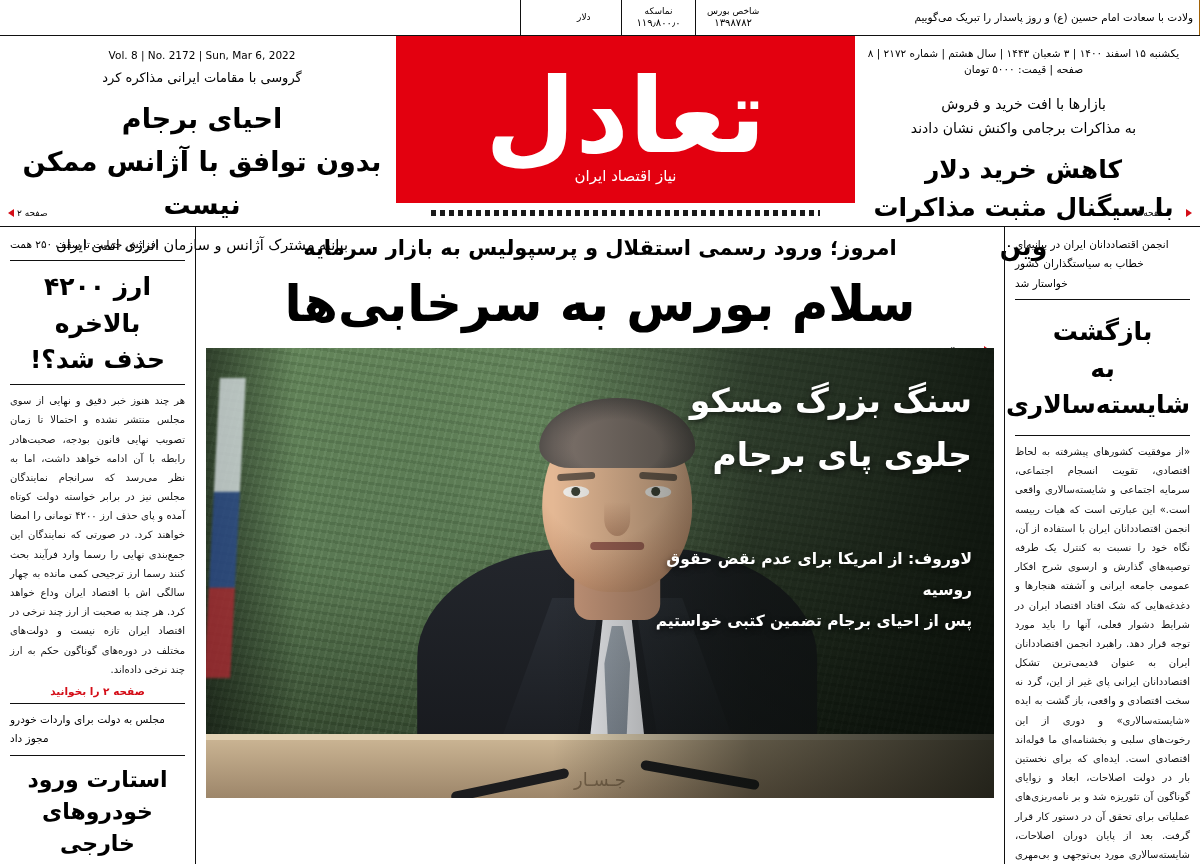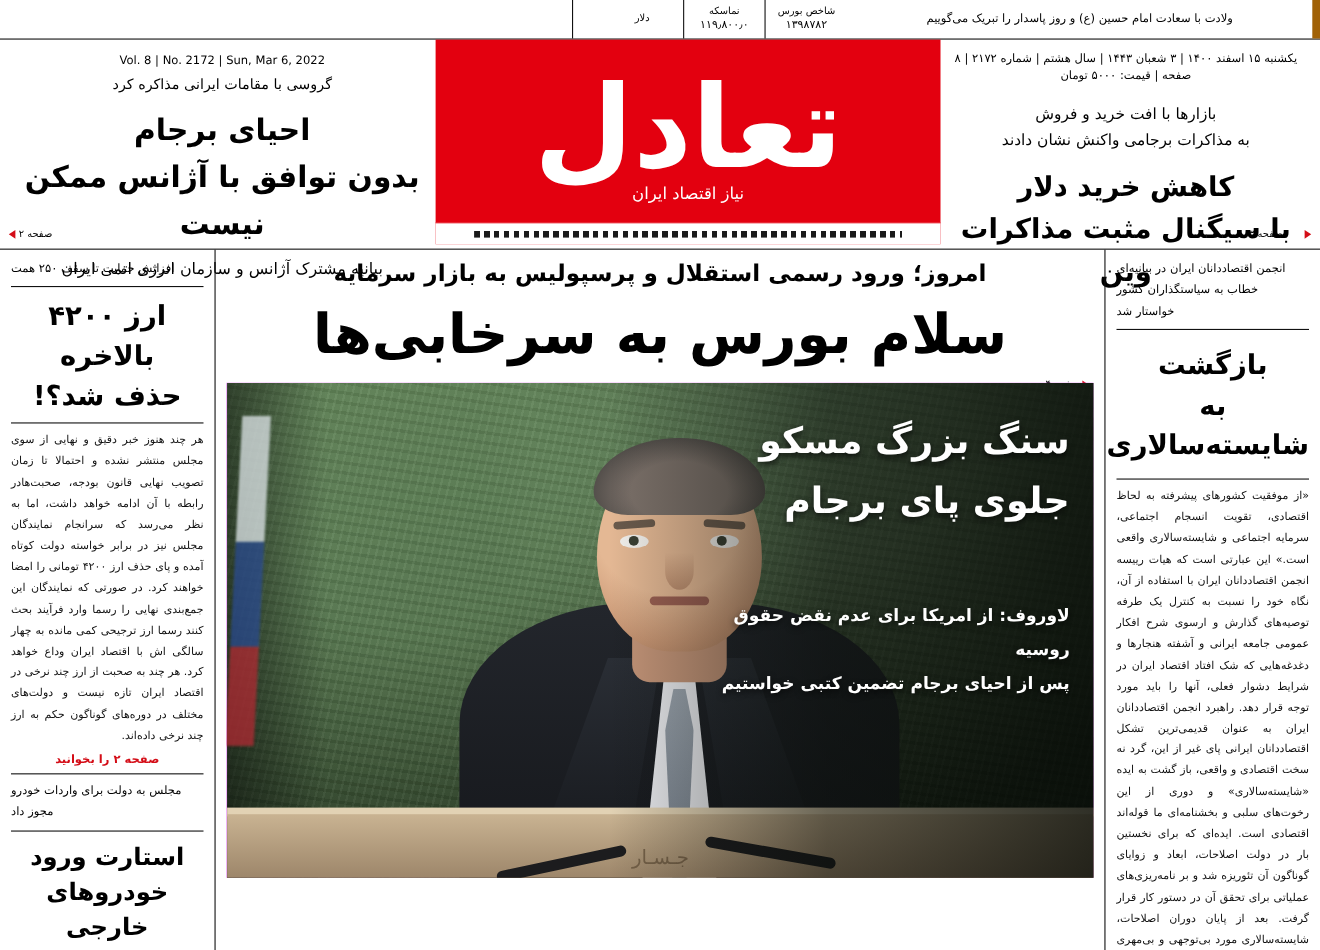--- a/index.html
+++ b/index.html
@@ -34,23 +34,23 @@
   .tb-cell .val { font-size: 10px; color: #000; line-height: 1.25; letter-spacing: .3px; }
   .topbar-center {
     flex: 1; display: flex; align-items: center; justify-content: center;
   }
   .site-url {
     font-family: "DejaVu Sans", "Liberation Sans", sans-serif;
     font-size: 13.5px; font-weight: bold; letter-spacing: .5px; color: #000;
     direction: ltr;
   }
   .topbar-right {
-    width: 430px; border-right: 7px solid #a16207;
+    width: 430px; border-right: 1px solid #a16207;
     display: flex; flex-direction: column; justify-content: center;
-    align-items: center; padding: 0 6px;
+    align-items: flex-start; padding: 0 6px;
   }
   .hadith { font-size: 10.5px; color: #000; line-height: 1.3; text-align: center; }
 
   
   .masthead {
     position: absolute; top: 36px; left: 0; width: 1200px; height: 186px;
     display: flex; direction: rtl;
   }
   .mast-right {
     width: 357px; padding: 10px 14px 0 6px; text-align: center; position: relative;

